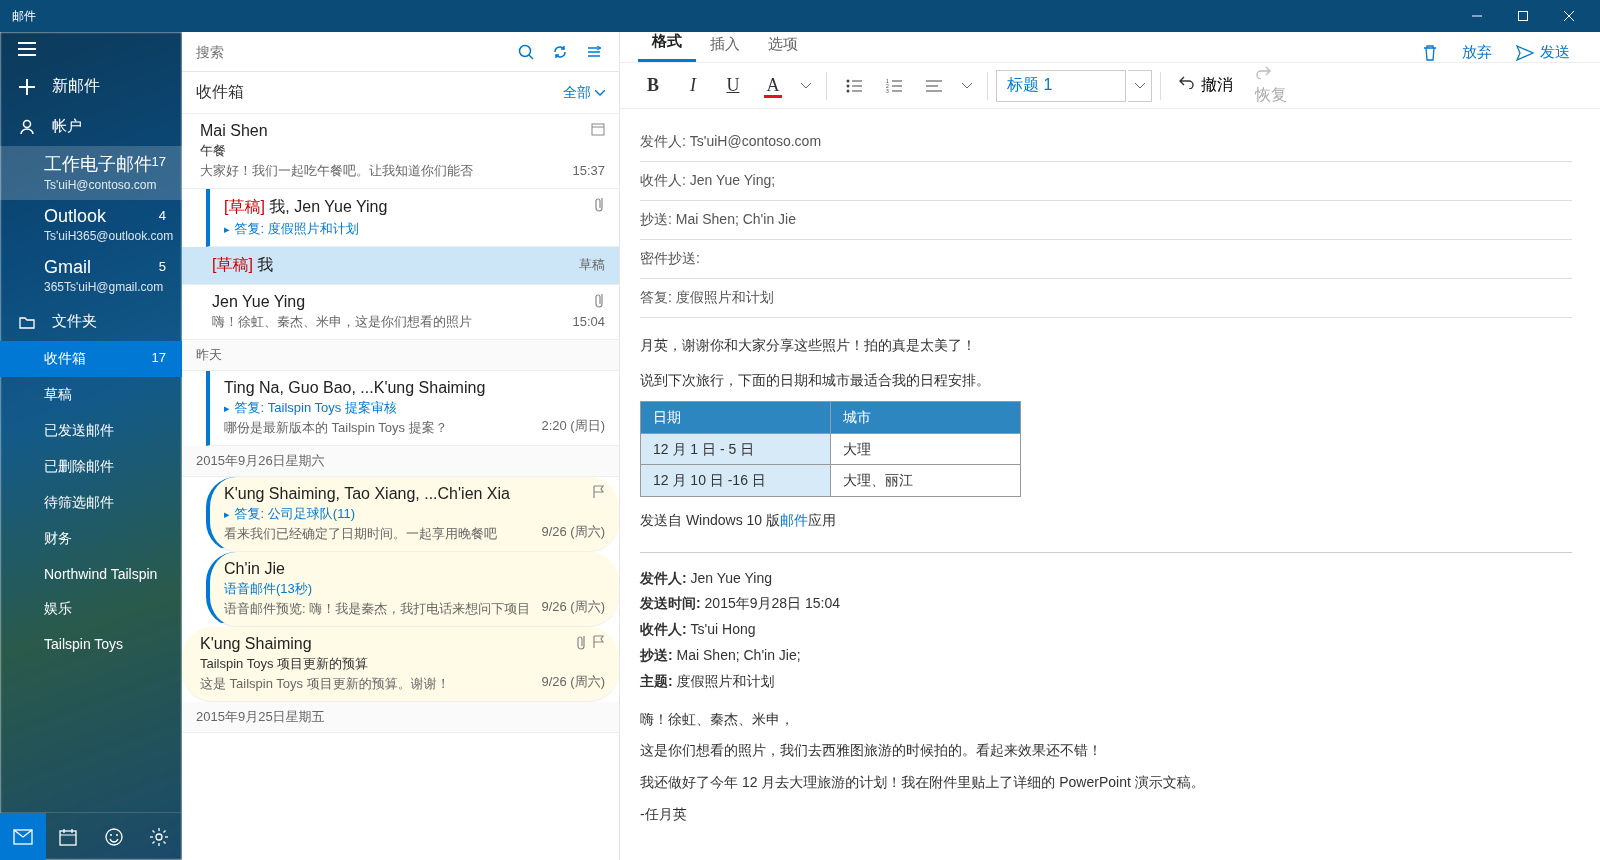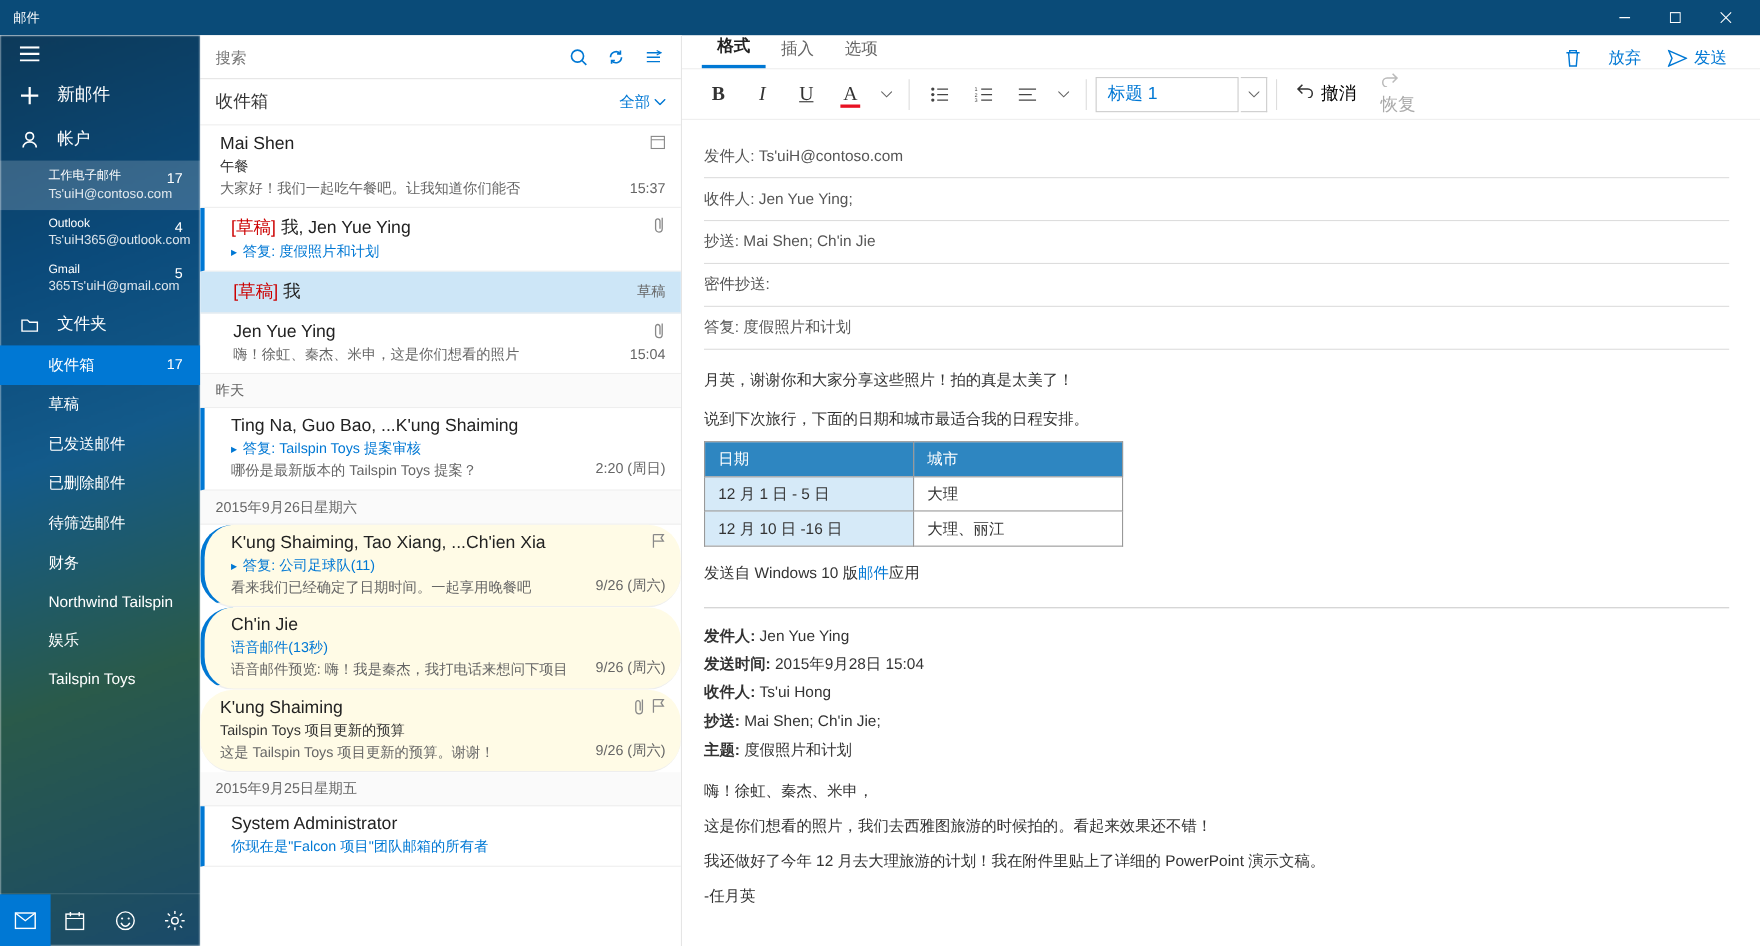--- a/index.html
+++ b/index.html
@@ -15,21 +15,21 @@
 
 .main { flex: 1; display: flex; overflow: hidden; }
 
 
 .sidebar { width: 182px; color: #fff; position: relative; overflow: hidden; }
 .sidebarbg { position: absolute; inset: 0; background: linear-gradient(160deg,#0d3a5a 0%,#0b4a7a 25%,#135a8a 45%,#2a5a4a 70%,#1a4a6a 100%); filter: blur(1px); }
 .sidebarcontent { position: relative; z-index: 1; height: 100%; display: flex; flex-direction: column; }
 .sb-row { display: flex; align-items: center; padding: 10px 16px; font-size: 15px; cursor: pointer; }
 .sb-row .ico { width: 22px; display: flex; justify-content: center; margin-right: 14px; }
 .sb-account { padding: 6px 16px 8px 44px; font-size: 13px; cursor: pointer; position: relative; }
-.sb-account .acc-name { font-size: 11px; }
+.sb-account .acc-name { font-size: 18px; }
 .sb-account .acc-email { font-size: 12px; opacity: .85; margin-top: 2px; }
 .sb-account .badge { position: absolute; right: 16px; top: 8px; font-size: 13px; }
 .sb-account.sel { background: rgba(255,255,255,.18); }
 .sb-folder { padding: 9px 16px 9px 44px; font-size: 14px; cursor: pointer; position: relative; }
 .sb-folder .badge { position: absolute; right: 16px; top: 9px; font-size: 13px; }
 .sb-folder.sel { background: #0078d4; }
 .sb-bottom { margin-top: auto; display: flex; height: 48px; border-top: 1px solid rgba(255,255,255,.15); }
 .sb-bottom .btn { flex: 1; display: flex; align-items: center; justify-content: center; cursor: pointer; }
 .sb-bottom .btn.sel { background: #0078d4; }
 
@@ -42,21 +42,21 @@
 .folderhdr .fname { font-size: 16px; color: #333; }
 .folderhdr .spacer { flex: 1; }
 .folderhdr .all { color: #0078d4; font-size: 14px; cursor: pointer; display: flex; align-items: center; gap: 4px; }
 .listscroll { flex: 1; overflow-y: auto; }
 .msg { padding: 8px 14px 8px 18px; border-bottom: 1px solid #eee; position: relative; cursor: pointer; }
 .msg .from { font-size: 16px; color: #222; }
 .msg .subj { font-size: 13px; color: #333; margin-top: 2px; }
 .msg .prev { font-size: 13px; color: #666; margin-top: 2px; }
 .msg .time { position: absolute; right: 14px; bottom: 10px; font-size: 13px; color: #666; }
 .msg .ricon { position: absolute; right: 14px; top: 8px; color: #666; display:flex; gap:6px; }
-.msg.unread { border-left: 4px solid #0078d4; padding-left: 24px; }
+.msg.unread { border-left: 4px solid #0078d4; padding-left: 14px; margin-left: 24px; }
 .msg.unread .subj { color: #0078d4; }
 .msg.sel { background: #cde6f7; }
 .msg.flag { background: #fffbe6; border-radius: 30px; }
 .msg .draft { color: #c00; }
 .msg .reply-arrow { color: #0078d4; font-size: 11px; margin-right: 2px; }
 .grouphdr { padding: 6px 14px; font-size: 13px; color: #666; border-bottom: 1px solid #eee; background: #fafafa; }
 
 
 .reading { flex: 1; display: flex; flex-direction: column; overflow: hidden; }
 .tabs { height: 31px; display: flex; align-items: flex-end; padding: 0 18px; border-bottom: 1px solid #eee; }
@@ -327,24 +327,20 @@
             <svg width="12" height="16">
               <path d="M6 1v10a3 3 0 0 1-6 0V4a2 2 0 0 1 4 0v7" fill="none" stroke="#888" stroke-width="1.2" transform="translate(3,0)"></path>
             </svg>
             <svg width="12" height="14">
               <path d="M1 1v12M1 1h9l-2 3 2 3H1" fill="none" stroke="#888" stroke-width="1.2"></path>
             </svg>
           </div>
       </div>
 
       <div class="grouphdr">2015年9月25日星期五</div>
-      <div class="msg unread">
-        <div class="from">System Administrator</div>
-        <div class="subj">你现在是"Falcon 项目"团队邮箱的所有者</div>
-      </div>
     </div>
   </div>
 
   <div class="reading">
     <div class="tabs">
       <div class="tab sel">格式</div>
       <div class="tab">插入</div>
       <div class="tab">选项</div>
       <span class="spacer"></span>
       <div class="act">

